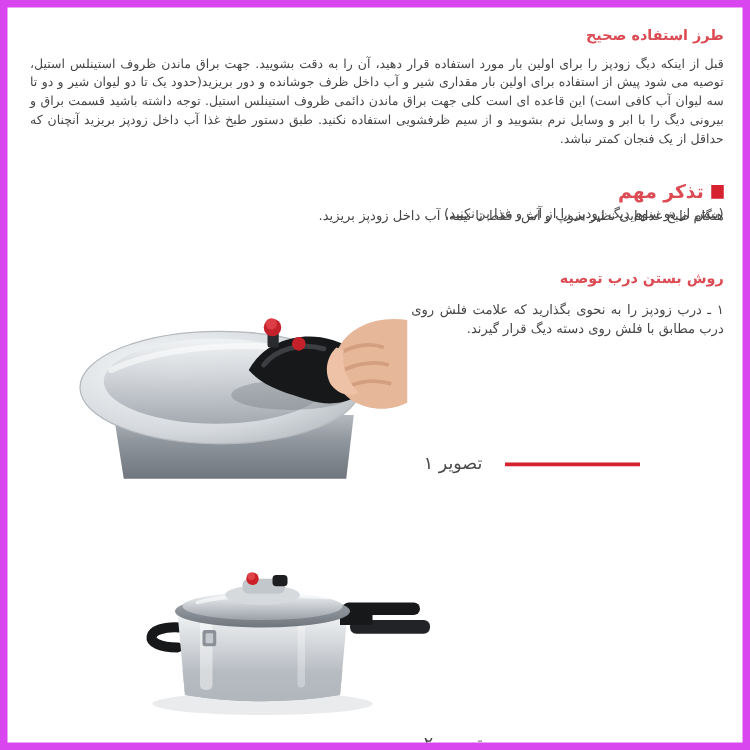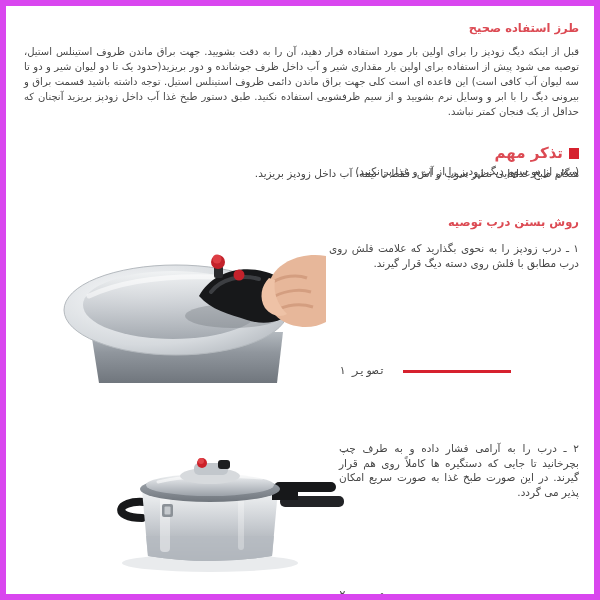--- a/index.html
+++ b/index.html
@@ -20,21 +20,21 @@
   .note-title-row{display:flex;align-items:center;gap:6px;justify-content:flex-start;}
   .note-square{width:10px;height:11px;background:#d6212e;flex:0 0 auto;}
   .note-line{font-size:10.5px;line-height:14px;color:#474747;}
   .step-text{
     font-size:10.5px;line-height:14.5px;color:#474747;text-align:justify;
     text-justify:inter-word;
   }
   .caption-row{
     display:flex;direction:ltr;align-items:center;gap:18px;height:14px;
   }
-  .caption-label{font-size:11px;color:#4a4a4a;white-space:nowrap;line-height:14px;font-family:Liberation Mono, monospace;}
+  .caption-label{font-size:14px;color:#4a4a4a;white-space:nowrap;line-height:14px;}
   .caption-rule{width:108px;height:3px;background:#d6212e;flex:0 0 auto;}
   svg{display:block;}
 </style>
 </head>
 <body>
 
 <div class="page">
 
   <div class="abs heading" style="top:15px;right:15px;left:30px;">طرز استفاده صحیح</div>
 
@@ -87,21 +87,20 @@
       <path d="M218,75 C230,70 242,70 252,73" stroke="#d49e80" stroke-width="3" fill="none"></path>
       <path d="M208,44 C200,52 198,64 204,74 C210,82 220,84 226,80 C216,70 212,58 214,46 Z" fill="#eec2a6"></path>
     </svg>
   </div>
 
   <div class="abs caption-row" style="top:358px;left:333px;">
     <span class="caption-label">تصویر ۱</span>
     <span class="caption-rule"></span>
   </div>
 
-  <div class="abs step-text" style="top:435px;right:15px;width:240px;">۲ ـ درب را به آرامی فشار داده و به طرف چپ بچرخانید تا جایی که دستگیره ها کاملاً روی هم قرار گیرند. در این صورت طبخ غذا به صورت سریع امکان پذیر می گردد.</div>
 
   <div class="abs" style="top:430px;left:92px;width:250px;height:150px;">
     <svg viewBox="0 0 250 150" width="250" height="150">
       <ellipse cx="112" cy="127" rx="88" ry="9" fill="#e9ebed"></ellipse>
       <path d="M46,66 C18,64 14,82 44,82" fill="none" stroke="#17181a" stroke-width="8" stroke-linecap="round"></path>
       <path d="M44,54 L180,54 L174,120 Q112,130 50,120 Z" fill="url(#steelA)"></path>
       <path d="M48,100 L176,100 L174,120 Q112,130 50,120 Z" fill="#b7bcc2" opacity="0.8"></path>
       <rect x="62" y="58" width="10" height="58" rx="4" fill="#ffffff" opacity="0.45"></rect>
       <rect x="140" y="58" width="6" height="56" rx="3" fill="#ffffff" opacity="0.3"></rect>
       <rect x="176" y="46" width="62" height="10" rx="5" fill="#17181a"></rect>

